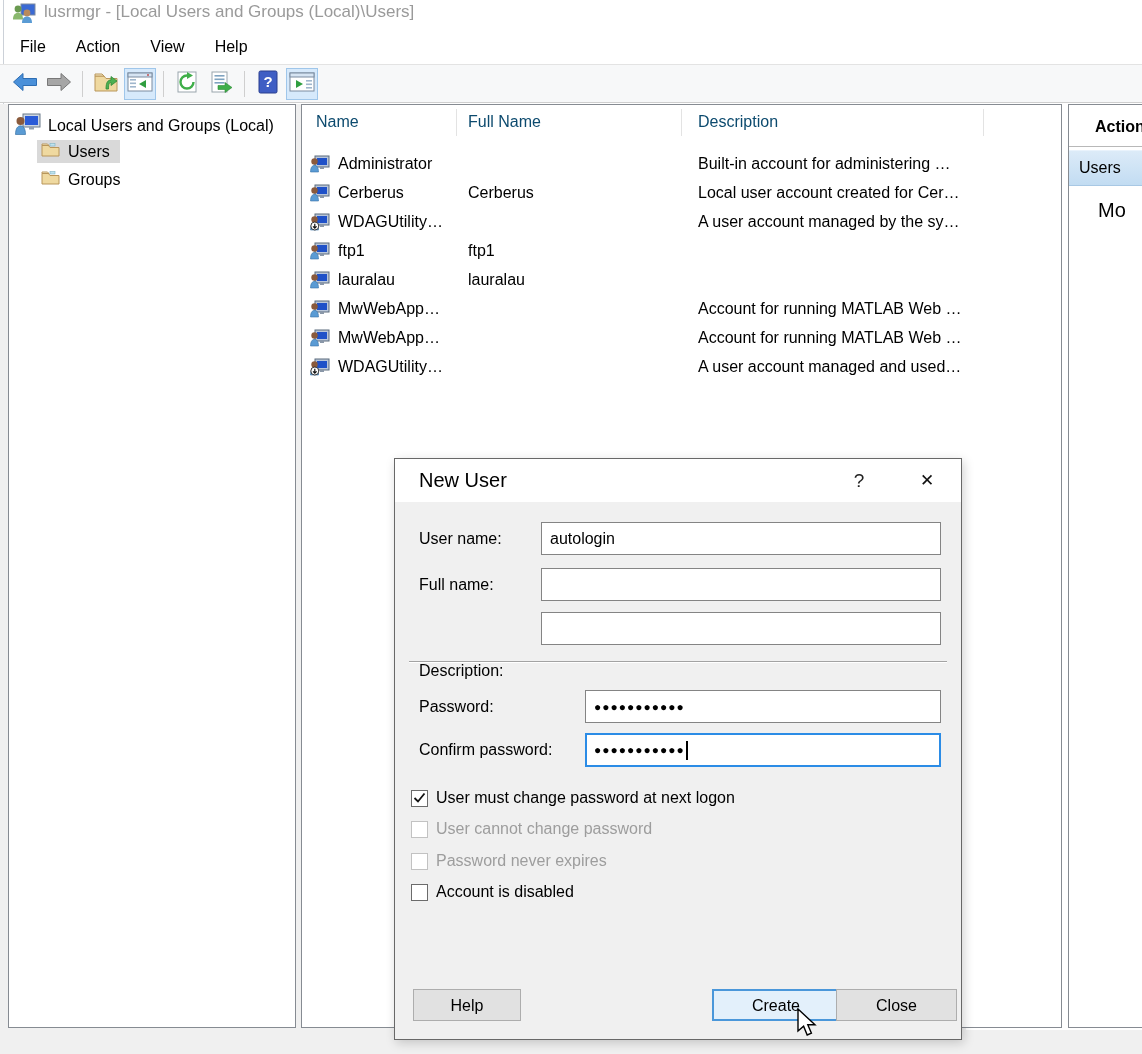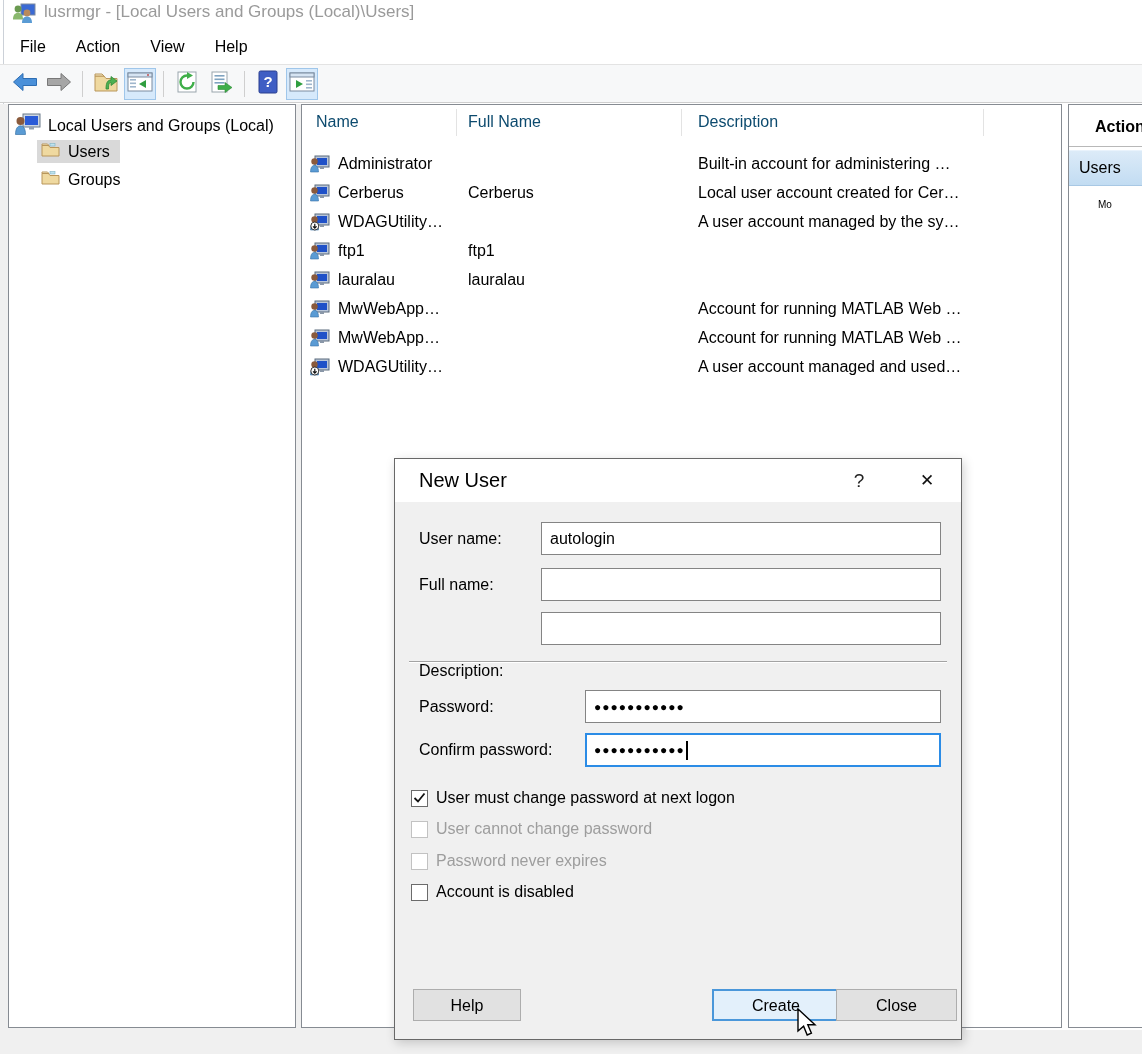--- a/index.html
+++ b/index.html
@@ -48,21 +48,21 @@
   .row-icon { position:absolute; left:8px; top:4px; }
   .cell-name { position:absolute; left:36px; top:4px; }
   .cell-full { position:absolute; left:166px; top:4px; }
   .cell-desc { position:absolute; left:396px; top:4px; }
 
   
   .actions-header { height:42px; line-height:44px; padding-left:26px; font-weight:bold; font-size:16px;
                     border-bottom:1px solid #b8b8b8; box-sizing:border-box; }
   .actions-item { margin-top:3px; height:34px; line-height:34px; padding-left:10px; font-size:16px;
                   background:linear-gradient(#dcebf8,#c2dcf2); border-top:1px solid #e9f3fc; border-bottom:1px solid #a8c8e4; }
-  .actions-more { margin-top:13px; padding-left:29px; font-size:10px; white-space:nowrap; overflow:hidden; }
+  .actions-more { margin-top:13px; padding-left:29px; font-size:20px; white-space:nowrap; overflow:hidden; }
 
   
   .dialog { position:absolute; left:394px; top:458px; width:568px; height:582px; background:#f0f0f0;
             border:1px solid #686868; box-sizing:border-box; box-shadow:2px 3px 10px rgba(0,0,0,0.18); }
   .dlg-titlebar { position:absolute; left:0; top:0; width:100%; height:43px; background:#fff; }
   .dlg-title { position:absolute; left:24px; top:0; line-height:43px; font-size:20px; }
   .dlg-help { position:absolute; left:450px; top:0; width:28px; line-height:43px; text-align:center; font-size:19px; color:#222; }
   .dlg-close { position:absolute; left:516px; top:0; width:32px; line-height:43px; text-align:center; font-size:17px; color:#111; }
 
   .dlg-label { position:absolute; left:24px; height:33px; line-height:33px; font-size:16px; white-space:nowrap; }

